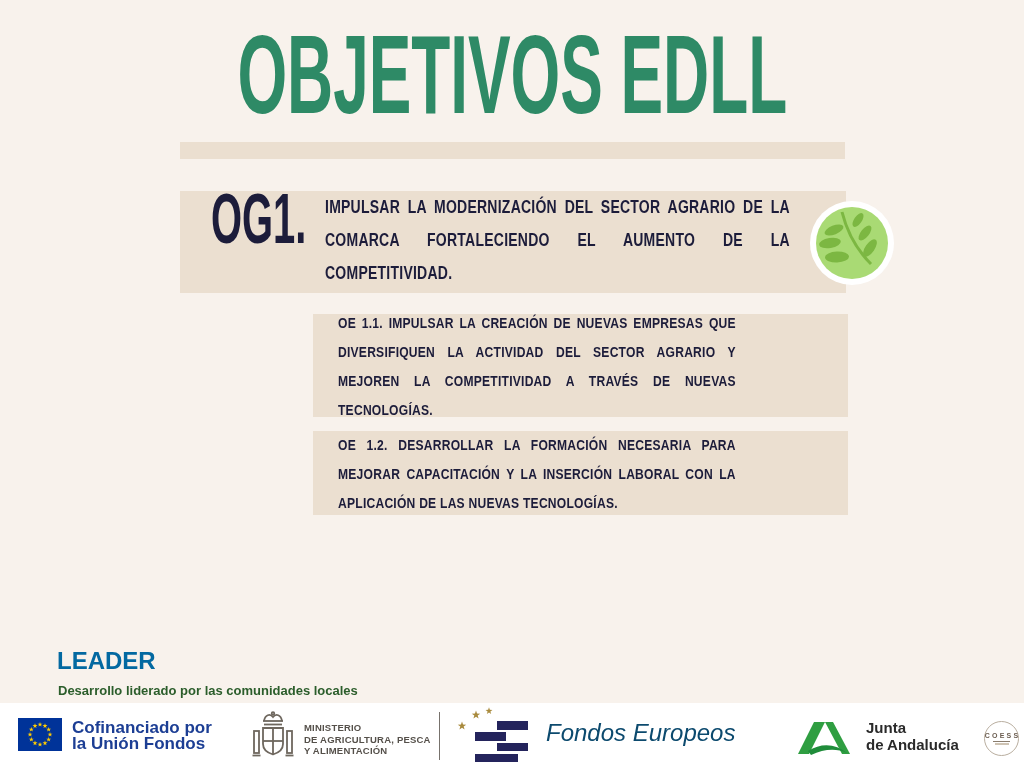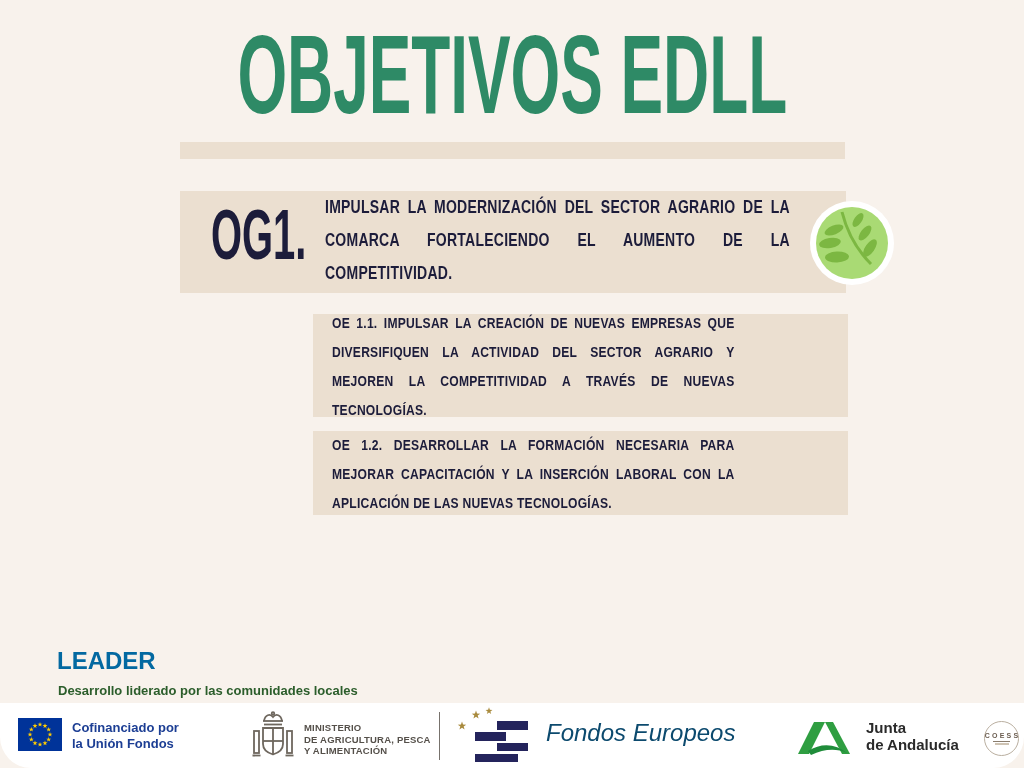--- a/index.html
+++ b/index.html
@@ -1,64 +1,63 @@
 <!DOCTYPE html>
 <html><head>
 <meta charset="utf-8">
 <style>
   html,body{margin:0;padding:0;background:#f8f2ec;}
   .slide{
     position:relative;width:1024px;height:768px;overflow:hidden;
     background:#f8f2ec;
     font-family:"Liberation Sans","DejaVu Sans",sans-serif;
-    border-radius:31px;
   }
   
   .title-wrap{position:absolute;top:19px;left:0;width:1024px;text-align:center;}
   .title-text{
     display:inline-block;font-size:112px;font-weight:bold;line-height:1;
     color:#2e8a66;letter-spacing:0px;white-space:nowrap;
     transform:scaleX(0.57);transform-origin:50% 0;
   }
   
   .deco-bar{position:absolute;left:180px;top:142px;width:665px;height:17px;background:#ebdfd0;}
   
   .og-box{position:absolute;left:180px;top:191px;width:666px;height:102px;background:#ebdfd0;}
-  .og-code-wrap{position:absolute;left:31px;top:0;height:100%;display:flex;align-items:center;}
+  .og-code-wrap{position:absolute;left:31px;top:0;height:100%;display:flex;}
   .og-code{
     display:inline-block;font-size:70px;font-weight:bold;color:#1c1c3a;line-height:1;
     transform:scaleX(0.57);transform-origin:0 50%;position:relative;top:-7px;white-space:nowrap;
   }
   .og-body-wrap{position:absolute;left:145px;top:0;height:100%;display:flex;align-items:flex-start;}
   .og-body{
     width:581px;transform:scaleX(0.8);transform-origin:0 50%;
     font-size:17.5px;font-weight:bold;line-height:33px;color:#1c1c3a;
     text-align:justify;letter-spacing:0.3px;
   }
   
   .leaf-badge{position:absolute;left:809px;top:200px;width:86px;height:86px;}
   
   .oe-box{
     position:absolute;left:313px;width:535px;background:#ebdfd0;
-    display:flex;align-items:center;padding-left:19px;box-sizing:border-box;
+    display:flex;align-items:center;padding-left:25px;box-sizing:border-box;
   }
   .oe-box.oe1{top:314px;height:103px;}
   .oe-box.oe2{top:431px;height:84px;}
   .oe-text{
     width:628px;transform:scaleX(0.78);transform-origin:0 50%;
     font-size:15.5px;font-weight:bold;line-height:29px;color:#1c1c3a;
     text-align:justify;letter-spacing:0.3px;
   }
   
   .leader-title{position:absolute;left:57px;top:649px;font-size:24px;line-height:1;font-weight:bold;color:#0369a1;}
   .leader-subtitle{position:absolute;left:58px;top:683px;font-size:13px;font-weight:bold;color:#2b5d2b;}
   
   .footer{position:absolute;left:0;top:703px;width:1024px;height:65px;background:#ffffff;}
   .eu-flag{position:absolute;left:18px;top:15px;width:44px;height:33px;}
-  .eu-text{position:absolute;left:72px;top:17px;font-size:13px;line-height:16px;font-weight:bold;color:#1c3e94;}
+  .eu-text{position:absolute;left:72px;top:17px;font-size:17px;line-height:16px;font-weight:bold;color:#1c3e94;}
   .crest{position:absolute;left:251px;top:7px;width:44px;height:52px;}
   .ministry-text{position:absolute;left:304px;top:19px;font-size:9.5px;line-height:11.5px;font-weight:600;color:#55504a;letter-spacing:0.2px;}
   .footer-divider{position:absolute;left:439px;top:9px;width:1px;height:48px;background:#77726c;}
   .fondos-icon{position:absolute;left:455px;top:2px;width:78px;height:62px;}
   .fondos-text{position:absolute;left:546px;top:16px;font-size:24px;line-height:28px;color:#0c4a6e;font-style:italic;}
   .junta-logo{position:absolute;left:798px;top:17px;width:58px;height:36px;}
   .junta-text{position:absolute;left:866px;top:16px;font-size:15px;line-height:17px;font-weight:bold;color:#2a2a2a;}
   .stamp{
     position:absolute;left:984px;top:18px;width:33px;height:33px;border:1px solid #b9ae9f;border-radius:50%;
     display:flex;flex-direction:column;align-items:center;justify-content:center;background:#fff;

